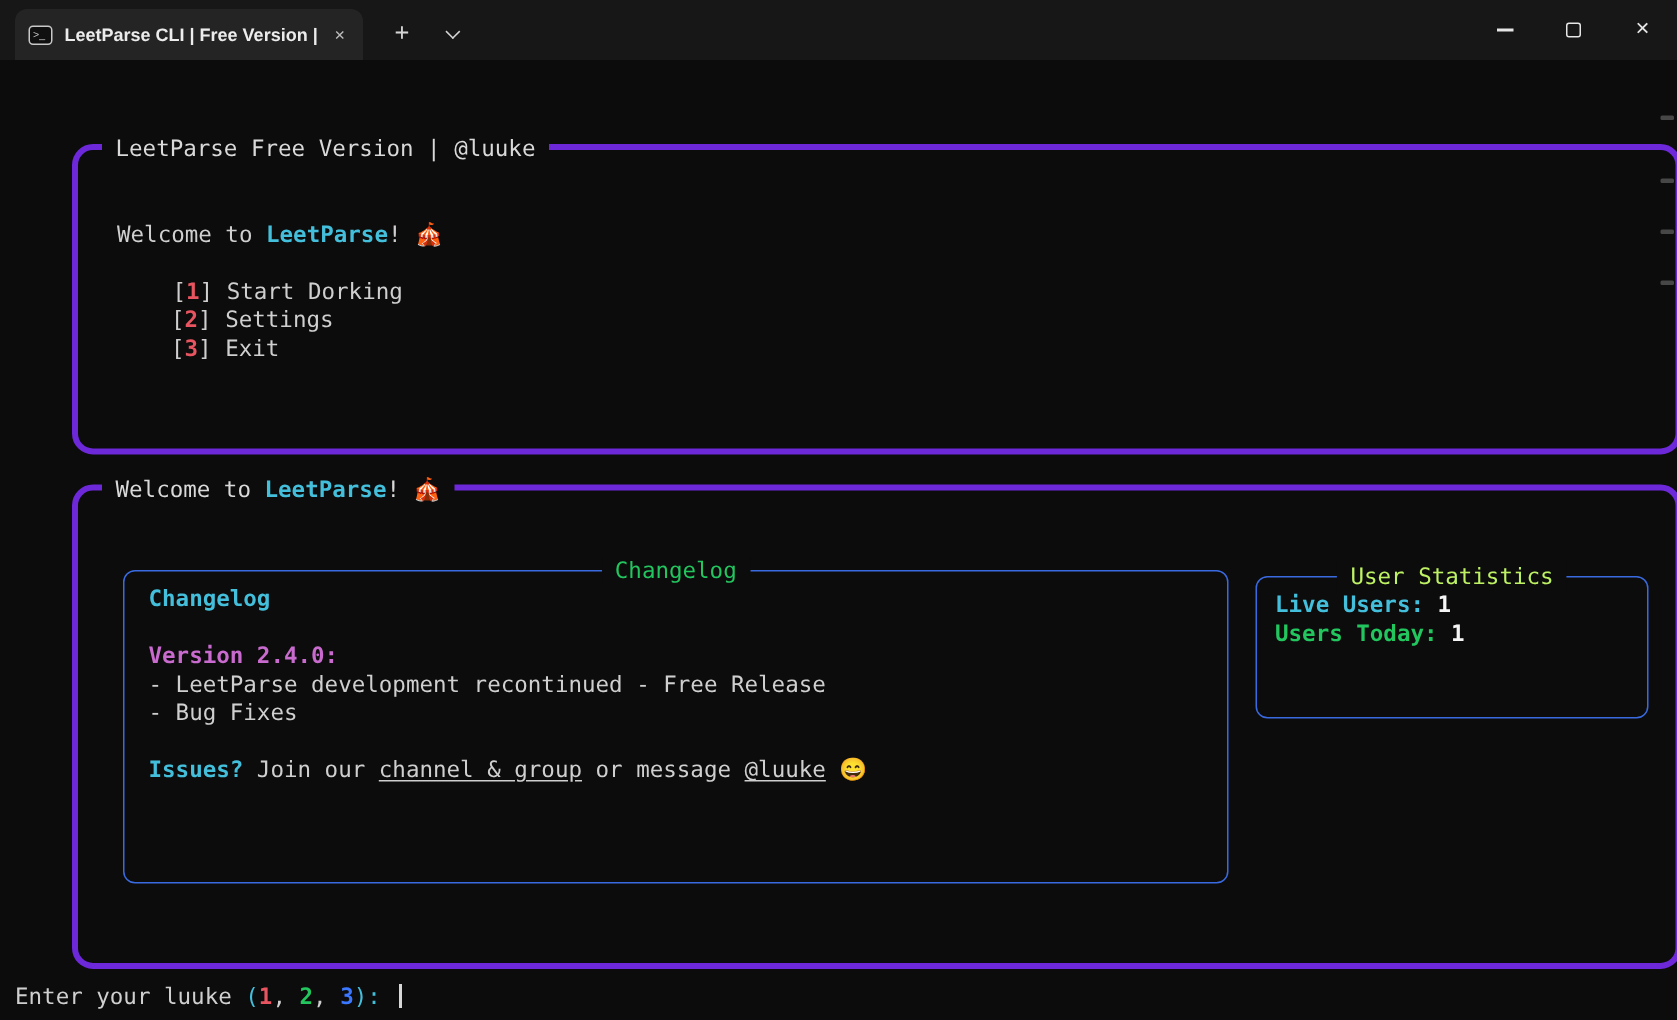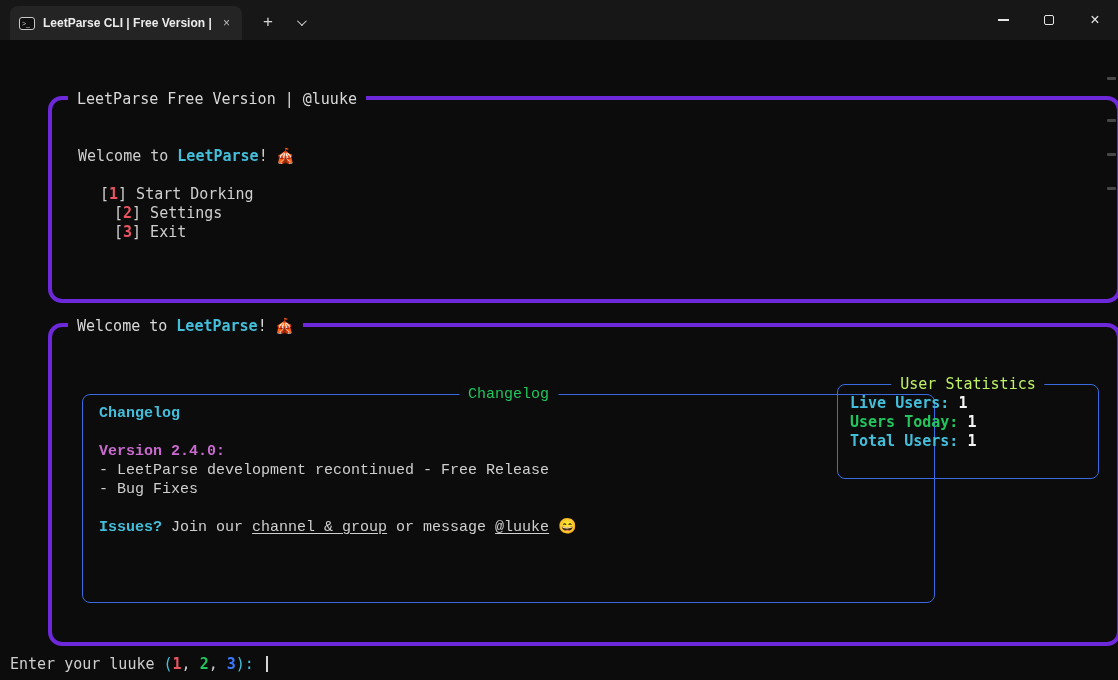--- a/index.html
+++ b/index.html
@@ -61,21 +61,21 @@
   .panel-1 { left:10px; top:56px; width:1073px; height:207px; }
   .panel-2 { left:10px; top:283px; width:1073px; height:323px; }
 
   .line { position:absolute; white-space:pre; }
 
   .bluebox { position:absolute; border:1.5px solid #3a6ae0; border-radius:8px; }
   .bluebox-title {
     position:absolute; top:-10px; left:50%; transform:translateX(-50%);
     background:#0c0c0c; padding:0 9px; white-space:pre;
   }
-  .changelog-box { left:30px; top:67px; width:853px; height:209px;font-family:Liberation Mono, monospace; }
+  .changelog-box { left:30px; top:53px; width:737px; height:209px; }
   .stats-box { left:785px; top:57px; width:262px; height:95px; }
   .box-content { padding:9px 16px 0 16px; }
   .stats-box .box-content { padding:9px 12px 0 12px; }
   .tline { white-space:pre; height:19px; }
   .blank { height:19px; }
 
   .c-cyan { color:#44bfdb; }
   .c-green { color:#22c55e; }
   .c-red { color:#e85561; }
   .c-magenta { color:#c96bce; }
@@ -120,21 +120,21 @@
   </div>
 </div>
 
 <div class="terminal">
 
   <div class="panel panel-1">
     <span class="ptitle">LeetParse Free Version | @luuke</span>
 
     <div class="line" style="left:26px; top:47px;"><span>Welcome to </span><span class="c-cyan bold">LeetParse</span><span>! </span><span>🎪</span></div>
 
-    <div class="line" style="left:48px; top:85px;"><span>[</span><span class="c-red bold">1</span><span>]</span><span> Start Dorking</span></div>
+    <div class="line" style="left:63px; top:85px;"><span>[</span><span class="c-red bold">1</span><span>]</span><span> Start Dorking</span></div>
     <div class="line" style="left:62px; top:104px;"><span>[</span><span class="c-red bold">2</span><span>]</span><span> Settings</span></div>
     <div class="line" style="left:62px; top:123px;"><span>[</span><span class="c-red bold">3</span><span>]</span><span> Exit</span></div>
   </div>
 
   <div class="panel panel-2">
     <span class="ptitle"><span>Welcome to </span><span class="c-cyan bold">LeetParse</span><span>! </span><span>🎪</span></span>
 
     <div class="bluebox changelog-box">
       <span class="bluebox-title c-green">Changelog</span>
       <div class="box-content">
@@ -146,21 +146,20 @@
         <div class="blank"></div>
         <div class="tline"><span class="c-cyan bold">Issues?</span><span> Join our </span><span class="link">channel &amp; group</span><span> or message </span><span class="link">@luuke</span><span> </span><span>😄</span></div>
       </div>
     </div>
 
     <div class="bluebox stats-box">
       <span class="bluebox-title c-pink">User Statistics</span>
       <div class="box-content">
         <div class="tline"><span class="c-cyan bold">Live Users:</span> <span class="c-bright">1</span></div>
         <div class="tline"><span class="c-green bold">Users Today:</span> <span class="c-bright">1</span></div>
-        <div class="tline"><span class="c-cyan bold">Total Users:</span> <span class="c-bright">1</span></div>
       </div>
     </div>
   </div>
 
   <div class="prompt-line"><span>Enter your luuke </span><span class="c-cyan">(</span><span class="c-red bold">1</span><span>, </span><span class="c-green bold">2</span><span>, </span><span class="c-blue bold">3</span><span class="c-cyan">)</span><span class="c-cyan">: </span><span class="cursor"></span></div>
 </div>
 
 <div class="scrollbar">
   <div class="sb-mark" style="top:37px;"></div>
   <div class="sb-mark" style="top:79px;"></div>

